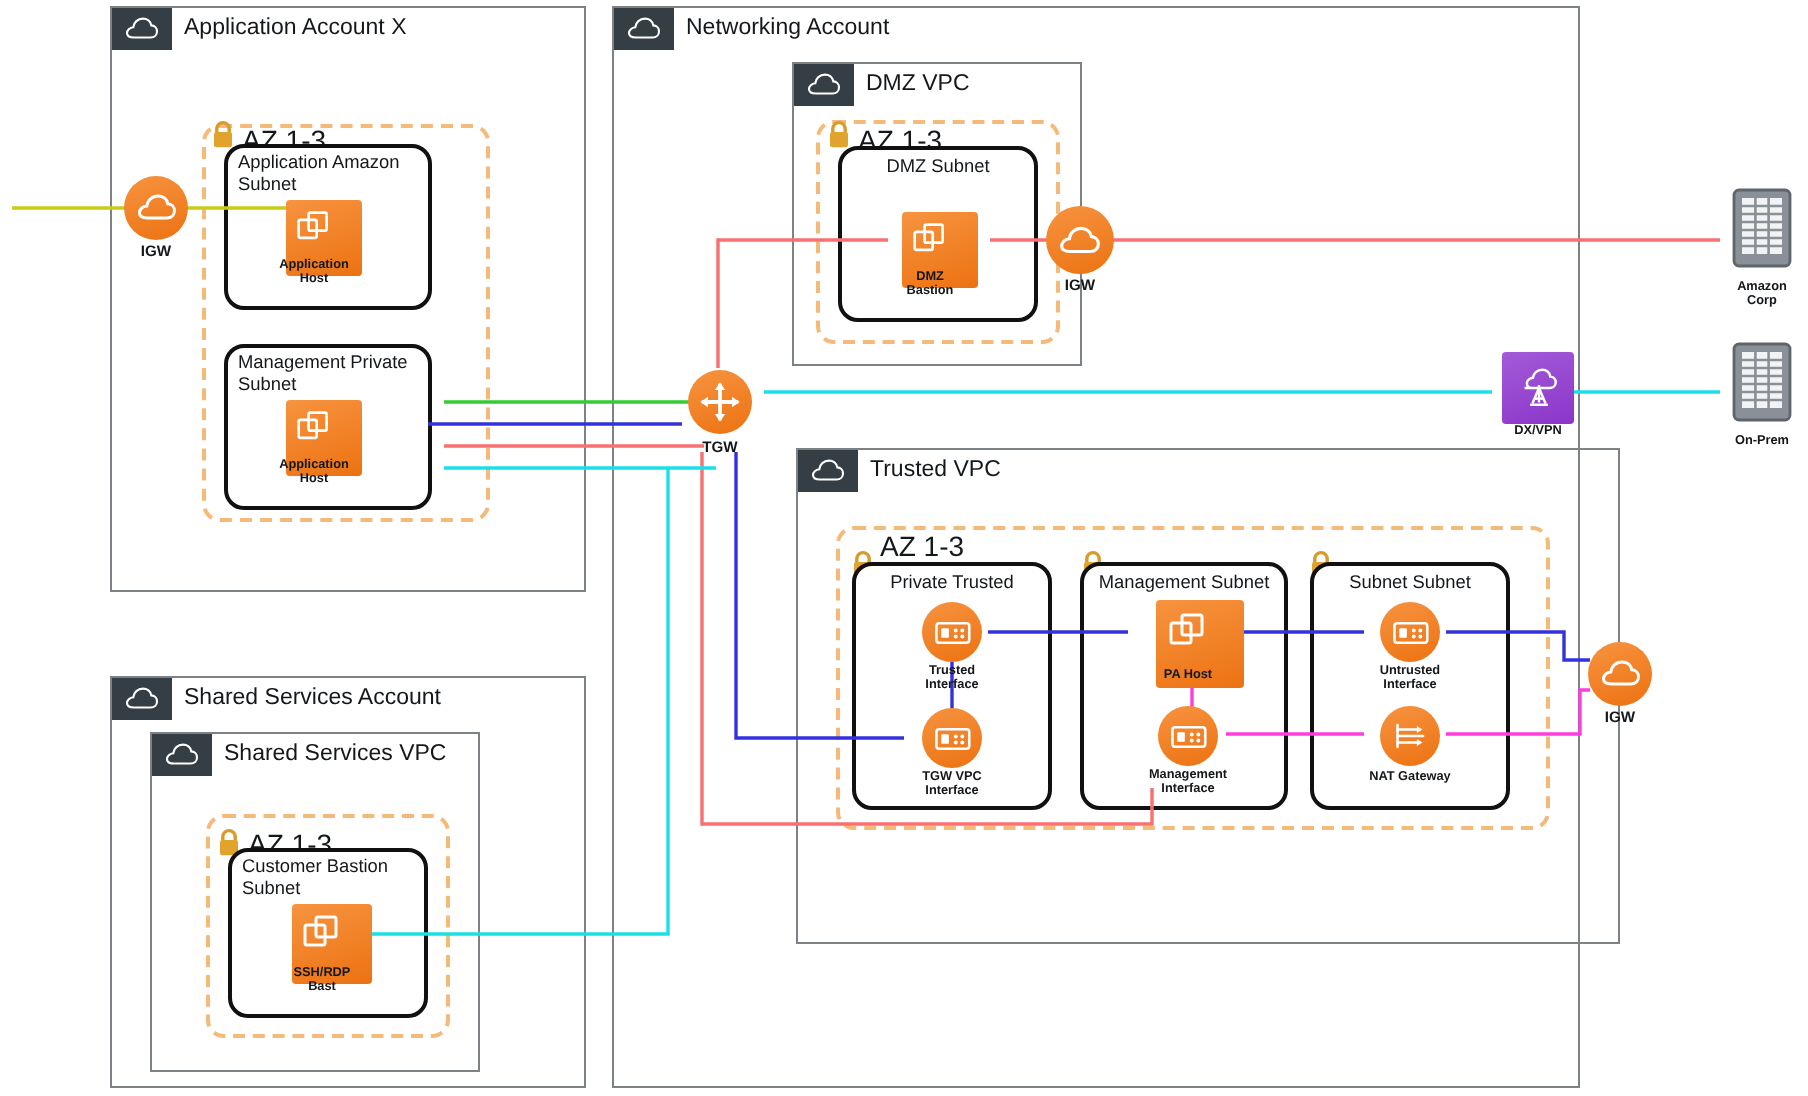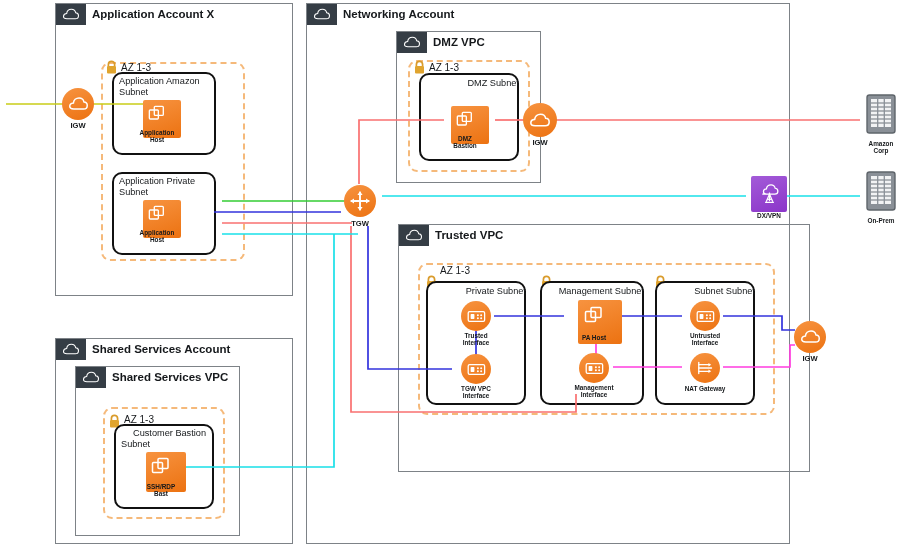--- a/index.html
+++ b/index.html
@@ -2,35 +2,35 @@
 <html><head>
 <meta charset="utf-8">
 <style>
   html,body{margin:0;padding:0;background:#ffffff;}
   body{width:904px;height:548px;position:relative;overflow:hidden;
        font-family:"Liberation Sans","DejaVu Sans",sans-serif;color:#111;}
   #canvas{position:absolute;left:0;top:0;width:904px;height:548px;}
   .abs{position:absolute;box-sizing:border-box;}
 
   
-  .group{border:1.6px solid #7d8287;background:transparent;font-weight:bold;}
+  .group{border:1.6px solid #7d8287;background:transparent;}
   .group-tab{position:absolute;left:-0.5px;top:-0.5px;width:30px;height:21px;
              background:#353d45;display:flex;align-items:center;justify-content:center;}
   .group-title{position:absolute;left:36px;top:2px;font-size:11.5px;color:#15181b;
                white-space:nowrap;line-height:16px;}
   .cloud-glyph{display:block;width:18px;height:13px;}
 
   
   .az{border:2px dashed #f5b97a;border-radius:9px;background:transparent;}
-  .az-label{position:absolute;font-size:10px;color:#15181b;white-space:nowrap;}
+  .az-label{position:absolute;font-size:14px;color:#15181b;white-space:nowrap;}
   .lock{position:absolute;width:13px;height:15px;}
 
   
   .subnet{border:2.4px solid #111;border-radius:10px;background:#fff;}
-  .subnet-title{position:absolute;width:100%;text-align:right;font-size:9.2px;
+  .subnet-title{position:absolute;width:100%;text-align:center;font-size:9.2px;
                 color:#15181b;line-height:11px;left:0;}
   .subnet-title.left{text-align:left;padding-left:7px;}
 
   
   .nlabel{position:absolute;text-align:center;font-size:6.4px;font-weight:bold;
           color:#15181b;line-height:7.4px;white-space:nowrap;}
 
   
   .ec2{position:absolute;background:linear-gradient(160deg,#f79340 0%,#ec7211 100%);
        border-radius:2px;}
@@ -75,21 +75,21 @@
         <rect x="2" y="6" width="9" height="7.6" rx="1.1" fill="#e0a42e"></rect>
       </svg>
   </div>
   <div class="abs az-label" style="left:121px;top:62px;">AZ 1-3</div>
 
   <div class="abs subnet" style="left:112px;top:72px;width:104px;height:83px;"></div>
   <div class="abs subnet-title left" style="left:112px;top:76px;width:104px;">Application Amazon</div>
   <div class="abs subnet-title left" style="left:112px;top:87px;width:104px;">Subnet</div>
 
   <div class="abs subnet" style="left:112px;top:172px;width:104px;height:83px;"></div>
-  <div class="abs subnet-title left" style="left:112px;top:176px;width:104px;">Application Private</div>
+  <div class="abs subnet-title left" style="left:112px;top:176px;width:104px;">Management Private</div>
   <div class="abs subnet-title left" style="left:112px;top:187px;width:104px;">Subnet</div>
 
   <div class="abs group" style="left:306px;top:3px;width:484px;height:541px;">
     <div class="group-tab">
       <svg class="cloud-glyph" viewBox="0 0 24 17">
           <path d="M6.6 14.2h11.1c2.6 0 4.3-1.8 4.3-4.1 0-2.2-1.6-3.9-3.8-4C17.7 3.3 15.4 1.6 12.6 1.6 9.2 1.6 6.5 4.1 6.2 7.3 3.8 7.5 2 9.3 2 11.2c0 1.8 1.5 3 4.6 3z" fill="none" stroke="#fff" stroke-width="1.4"></path>
         </svg>
     </div>
     <div class="group-title">Networking Account</div>
   </div>
@@ -127,21 +127,21 @@
   <div class="abs az" style="left:418px;top:263px;width:357px;height:152px;"></div>
   <div class="abs az-label" style="left:440px;top:265px;">AZ 1-3</div>
 
   <div class="abs lock" style="left:425px;top:275px;">
     <svg viewBox="0 0 13 15" width="13" height="15">
         <path d="M3.4 6.2V4.4a3.1 3.1 0 0 1 6.2 0v1.8" fill="none" stroke="#d99b2b" stroke-width="1.7"></path>
         <rect x="2" y="6" width="9" height="7.6" rx="1.1" fill="#e0a42e"></rect>
       </svg>
   </div>
   <div class="abs subnet" style="left:426px;top:281px;width:100px;height:124px;"></div>
-  <div class="abs subnet-title" style="left:426px;top:286px;width:100px;">Private Subnet</div>
+  <div class="abs subnet-title" style="left:426px;top:286px;width:100px;">Private Trusted</div>
 
   <div class="abs lock" style="left:540px;top:275px;">
     <svg viewBox="0 0 13 15" width="13" height="15">
         <path d="M3.4 6.2V4.4a3.1 3.1 0 0 1 6.2 0v1.8" fill="none" stroke="#d99b2b" stroke-width="1.7"></path>
         <rect x="2" y="6" width="9" height="7.6" rx="1.1" fill="#e0a42e"></rect>
       </svg>
   </div>
   <div class="abs subnet" style="left:540px;top:281px;width:104px;height:124px;"></div>
   <div class="abs subnet-title" style="left:540px;top:286px;width:104px;">Management Subnet</div>
 
@@ -175,21 +175,21 @@
   <div class="abs az" style="left:103px;top:407px;width:122px;height:112px;"></div>
   <div class="abs lock" style="left:108px;top:414px;">
     <svg viewBox="0 0 13 15" width="13" height="15">
         <path d="M3.4 6.2V4.4a3.1 3.1 0 0 1 6.2 0v1.8" fill="none" stroke="#d99b2b" stroke-width="1.7"></path>
         <rect x="2" y="6" width="9" height="7.6" rx="1.1" fill="#e0a42e"></rect>
       </svg>
   </div>
   <div class="abs az-label" style="left:124px;top:414px;">AZ 1-3</div>
 
   <div class="abs subnet" style="left:114px;top:424px;width:100px;height:85px;"></div>
-  <div class="abs subnet-title left" style="left:126px;top:428px;width:88px;">Customer Bastion</div>
+  <div class="abs subnet-title left" style="left:114px;top:428px;width:88px;">Customer Bastion</div>
   <div class="abs subnet-title left" style="left:114px;top:439px;width:100px;">Subnet</div>
 
   <svg id="wires" viewBox="0 0 904 548">
     <defs>
       <marker id="ag" markerWidth="7" markerHeight="7" refX="6" refY="3.5" orient="auto">
           <path d="M0,0 L7,3.5 L0,7 z" fill="#33cc33"></path>
         </marker>
       <marker id="ab" markerWidth="7" markerHeight="7" refX="6" refY="3.5" orient="auto">
           <path d="M0,0 L7,3.5 L0,7 z" fill="#3333dd"></path>
         </marker>

